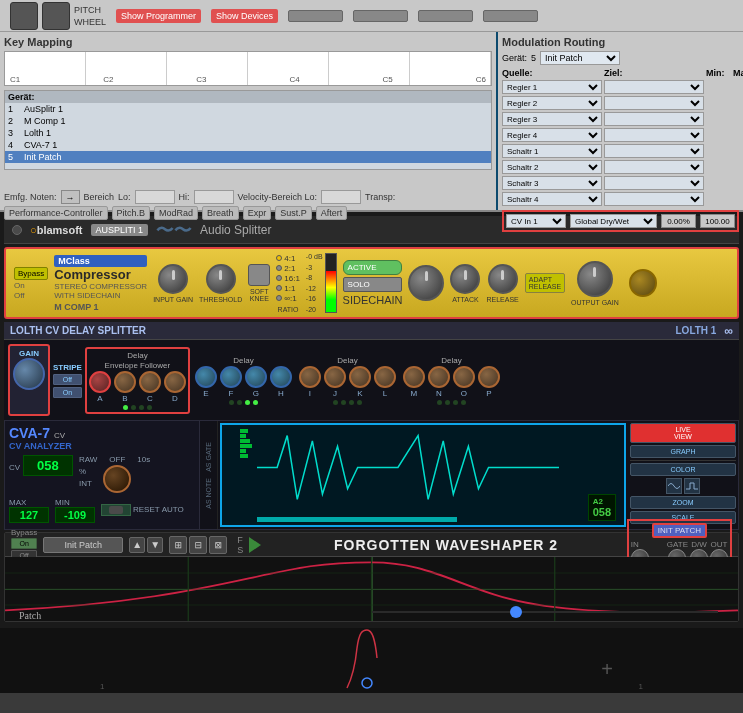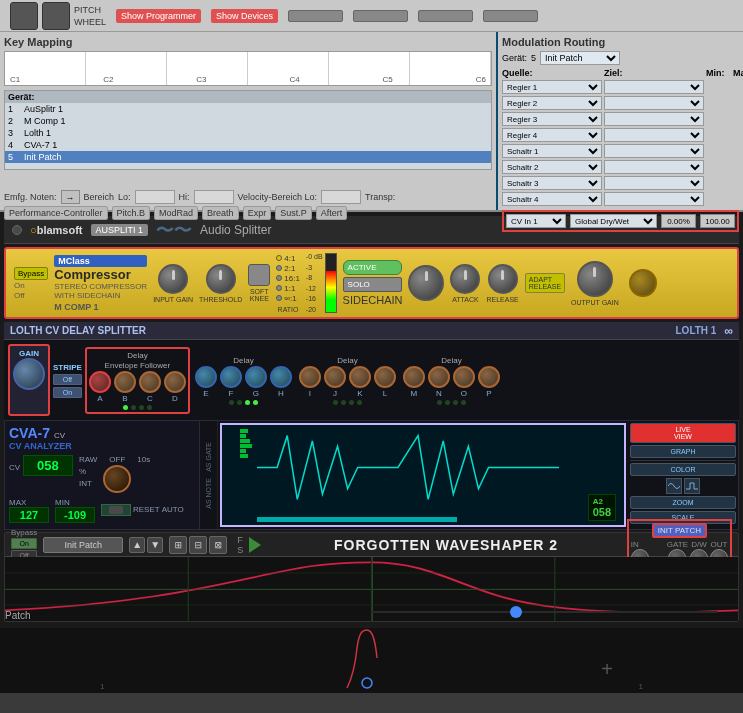--- a/index.html
+++ b/index.html
@@ -1260,21 +1260,21 @@
           <span style="font-size:8px;color:#8899aa;">AUTO</span>
         </div>
       </div>
     </div>
 
     <div class="cva-mid-panel">
       <span style="font-size:7px;color:#556677;writing-mode:vertical-rl;transform:rotate(180deg);">AS GATE</span>
       <span style="font-size:7px;color:#556677;writing-mode:vertical-rl;transform:rotate(180deg);margin-top:4px;">AS NOTE</span>
     </div>
 
-    <div style="flex:1;position:relative;border:2px solid #c4b5fd;margin:2px;background:#001822;overflow:hidden;">
+    <div style="flex:1;position:relative;border:2px solid #0ea5e9;margin:2px;background:#001822;overflow:hidden;">
 
       <div style="position:absolute;left:18px;top:4px;display:flex;flex-direction:column;gap:1px;">
         <div style="width:8px;height:4px;background:#00bb33;"></div>
         <div style="width:6px;height:4px;background:#00bb33;"></div>
         <div style="width:10px;height:4px;background:#00bb33;"></div>
         <div style="width:12px;height:4px;background:#00bb33;"></div>
         <div style="width:6px;height:4px;background:#00bb33;"></div>
         <div style="width:8px;height:4px;background:#00bb33;"></div>
       </div>
 
@@ -1372,21 +1372,21 @@
         <path d="M0,50 C50,45 80,30 100,20 C120,10 130,5 150,5 C170,5 180,20 200,35 C220,50 250,55 300,50" fill="none" stroke="#cc2244" stroke-width="1.5"></path>
 
         <line x1="75" y1="0" x2="75" y2="60" stroke="#1a3a1a" stroke-width="0.5"></line>
         <line x1="150" y1="0" x2="150" y2="60" stroke="#1a3a1a" stroke-width="0.5"></line>
         <line x1="225" y1="0" x2="225" y2="60" stroke="#1a3a1a" stroke-width="0.5"></line>
         <line x1="0" y1="15" x2="300" y2="15" stroke="#1a3a1a" stroke-width="0.5"></line>
         <line x1="0" y1="30" x2="300" y2="30" stroke="#1a3a1a" stroke-width="0.5"></line>
         <line x1="0" y1="45" x2="300" y2="45" stroke="#1a3a1a" stroke-width="0.5"></line>
       </svg>
 
-      <div style="position:absolute;bottom:0;left:0;">
+      <div style="position:absolute;bottom:0;left:14px;font-family:Liberation Serif, serif;">
         <span class="patch-text">Patch</span>
       </div>
 
       <div style="position:absolute;bottom:4px;left:50%;right:20px;height:10px;display:flex;align-items:center;">
         <div style="flex:1;height:2px;background:#2a2a2a;position:relative;">
           <div style="width:12px;height:12px;border-radius:50%;background:#4488ff;position:absolute;left:40%;top:-5px;"></div>
         </div>
       </div>
     </div>
   </div>

